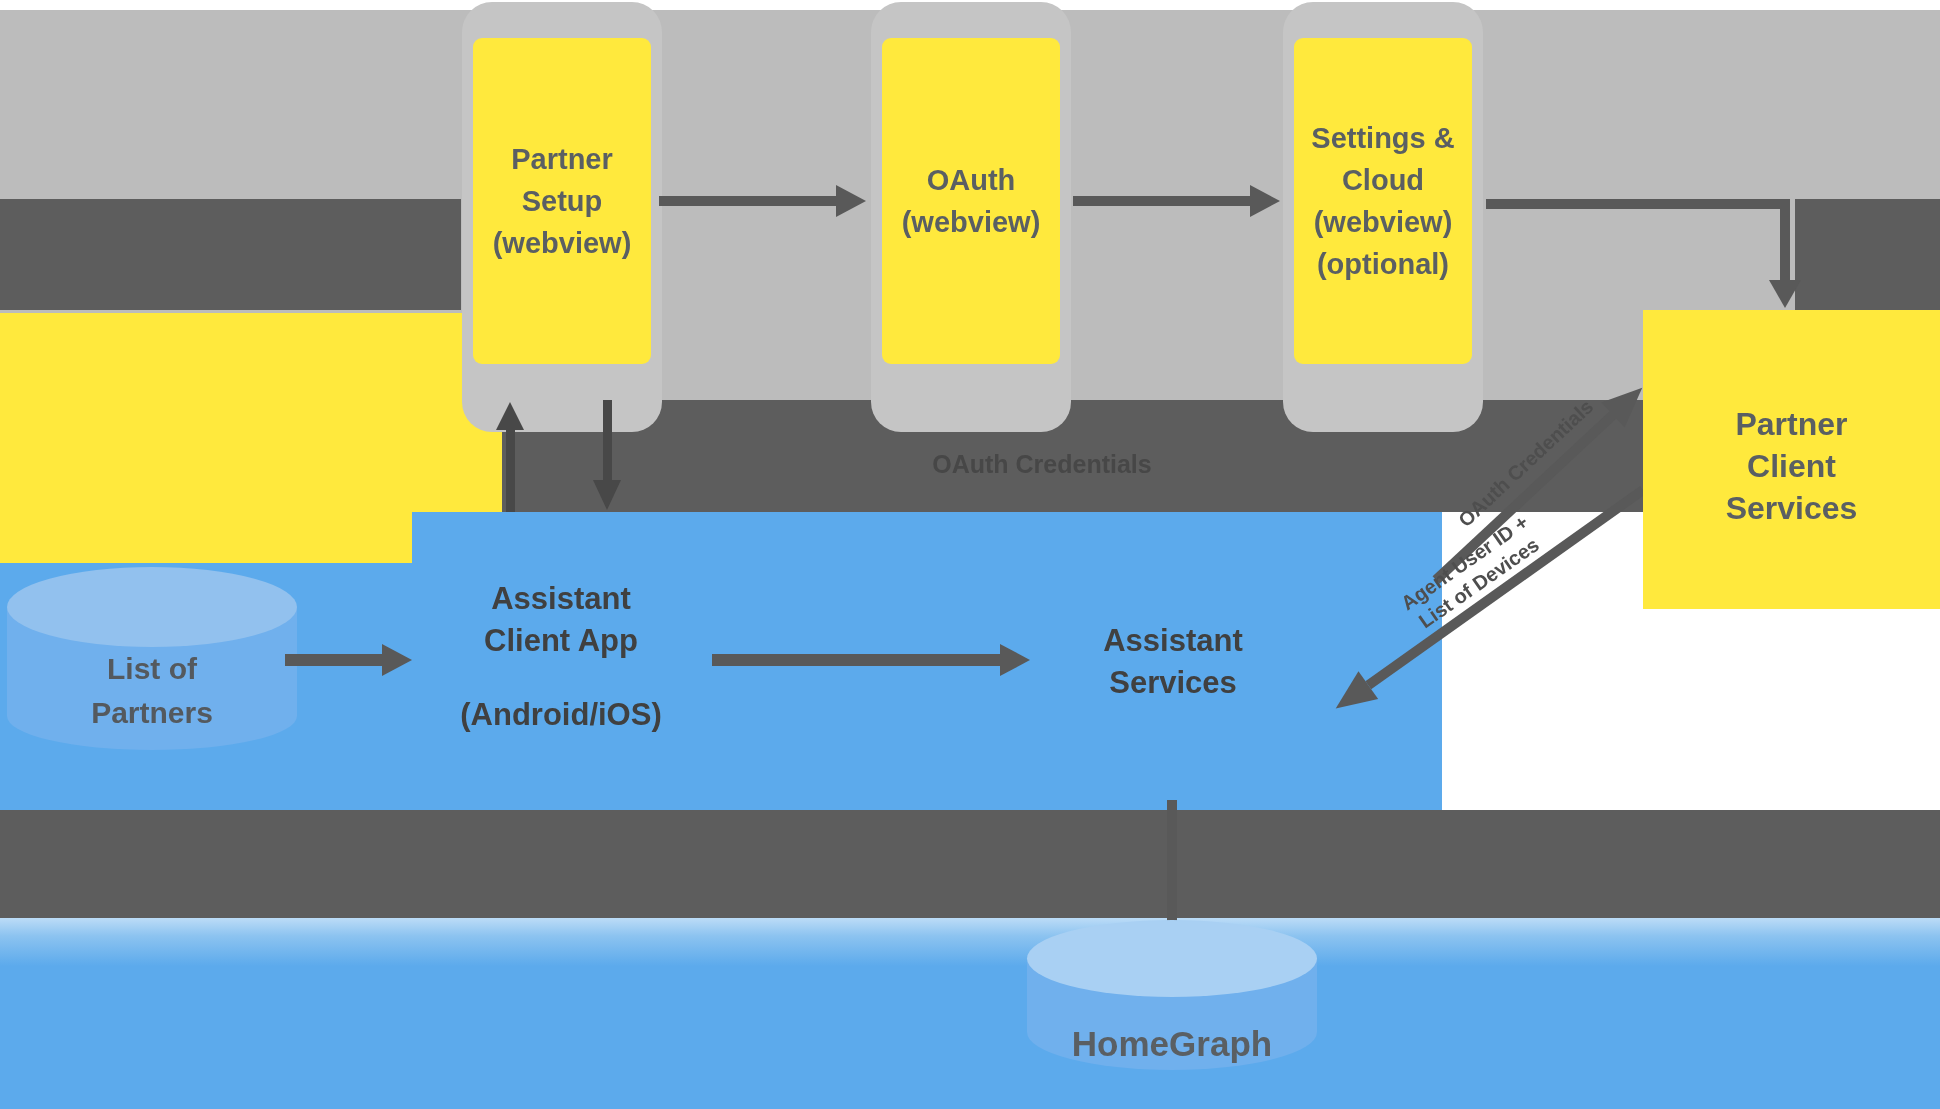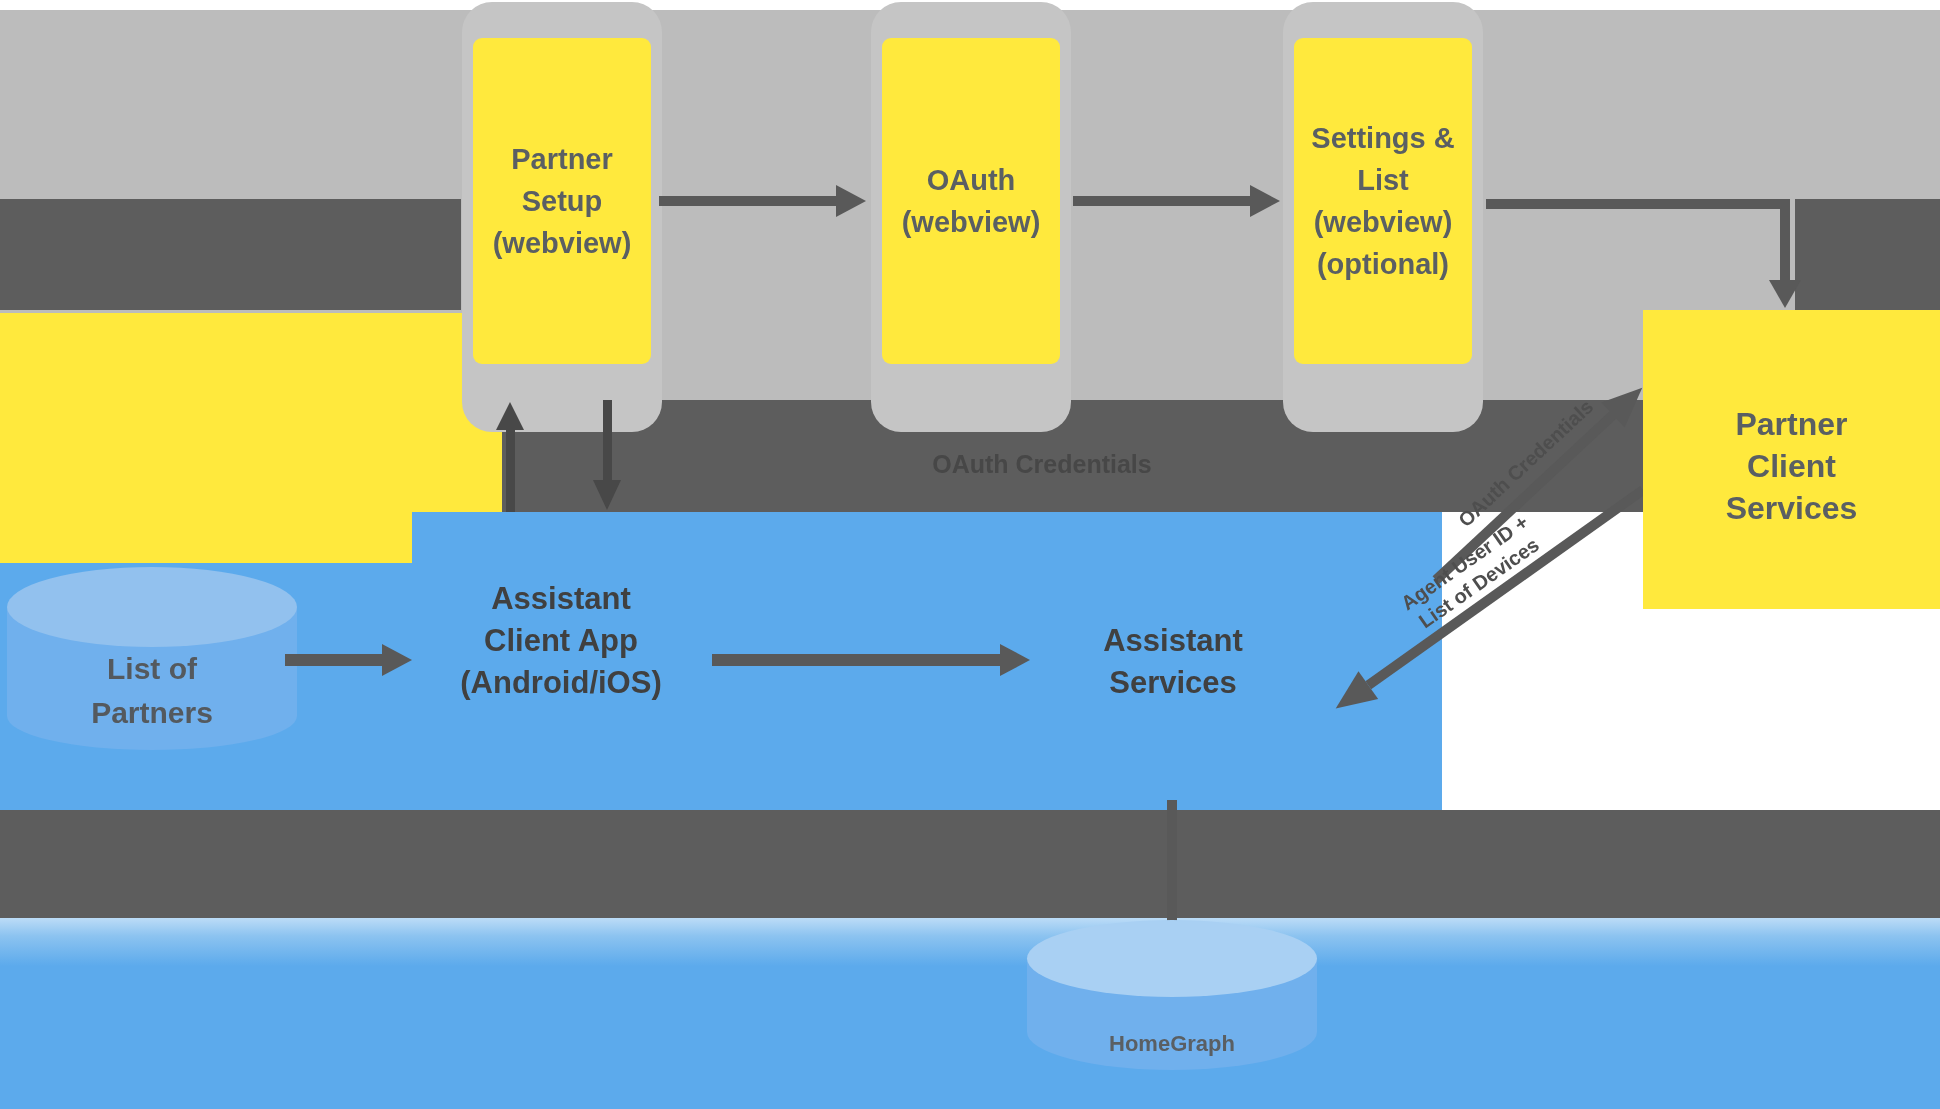--- a/index.html
+++ b/index.html
@@ -33,21 +33,21 @@
   .client-app{left:411px;top:578px;width:300px;}
   .services{left:1023px;top:620px;width:300px;}
   
   .cyl-body{background:#70b0ed;}
   .partners-body{left:7px;top:607px;width:290px;height:143px;border-radius:0 0 50% 50%/0 0 34px 34px;}
   .partners-top{left:7px;top:567px;width:290px;height:80px;border-radius:50%;background:#92c1ee;}
   .partners-label{left:2px;top:647px;width:300px;font-size:30px;line-height:44px;
                   font-weight:bold;color:#54595e;text-align:center;}
   .homegraph-body{left:1027px;top:958px;width:290px;height:112px;border-radius:0 0 50% 50%/0 0 38px 38px;}
   .homegraph-top{left:1027px;top:920px;width:290px;height:77px;border-radius:50%;background:#a9d0f3;}
-  .homegraph-label{left:1022px;top:1026px;width:300px;font-size:22px;line-height:36px;
+  .homegraph-label{left:1022px;top:1026px;width:300px;font-size:35px;line-height:36px;
                    font-weight:bold;color:#5a5f63;text-align:center;}
   
   .shaft{background:#595959;}
   .tri{width:0;height:0;}
   .a1-shaft{left:659px;top:196px;width:177px;height:10px;}
   .a1-head{left:836px;top:185px;border-left:30px solid #595959;border-top:16px solid transparent;border-bottom:16px solid transparent;}
   .a2-shaft{left:1073px;top:196px;width:177px;height:10px;}
   .a2-head{left:1250px;top:185px;border-left:30px solid #595959;border-top:16px solid transparent;border-bottom:16px solid transparent;}
   .rail{left:1486px;top:199px;width:304px;height:10px;}
   .elbow-v{left:1780px;top:199px;width:10px;height:83px;}
@@ -109,21 +109,21 @@
   </div>
   <div class="abs phone" style="left:871px;">
     <div class="screen">
       <span>OAuth</span>
       <span>(webview)</span>
     </div>
   </div>
   <div class="abs phone" style="left:1283px;">
     <div class="screen">
       <span>Settings &amp;</span>
-      <span>List</span>
+      <span>Cloud</span>
       <span>(webview)</span>
       <span>(optional)</span>
     </div>
   </div>
 
   <div class="abs shaft a1-shaft"></div>
   <div class="abs tri a1-head"></div>
   <div class="abs shaft a2-shaft"></div>
   <div class="abs tri a2-head"></div>
 
@@ -141,21 +141,21 @@
   <div class="abs cyl-body partners-body"></div>
   <div class="abs partners-top"></div>
   <div class="abs partners-label">
     <span style="display:block;">List of</span>
     <span style="display:block;">Partners</span>
   </div>
 
   <div class="abs blue-label client-app">
     <span style="display:block;">Assistant</span>
     <span style="display:block;">Client App</span>
-    <span style="display:block;">(Android/iOS)</span>
+    <span style="display:block;margin-top:32px;">(Android/iOS)</span>
   </div>
   <div class="abs blue-label services">
     <span style="display:block;">Assistant</span>
     <span style="display:block;">Services</span>
   </div>
 
   <div class="abs shaft p2a-shaft"></div>
   <div class="abs tri p2a-head"></div>
   <div class="abs shaft a2s-shaft"></div>
   <div class="abs tri a2s-head"></div>

